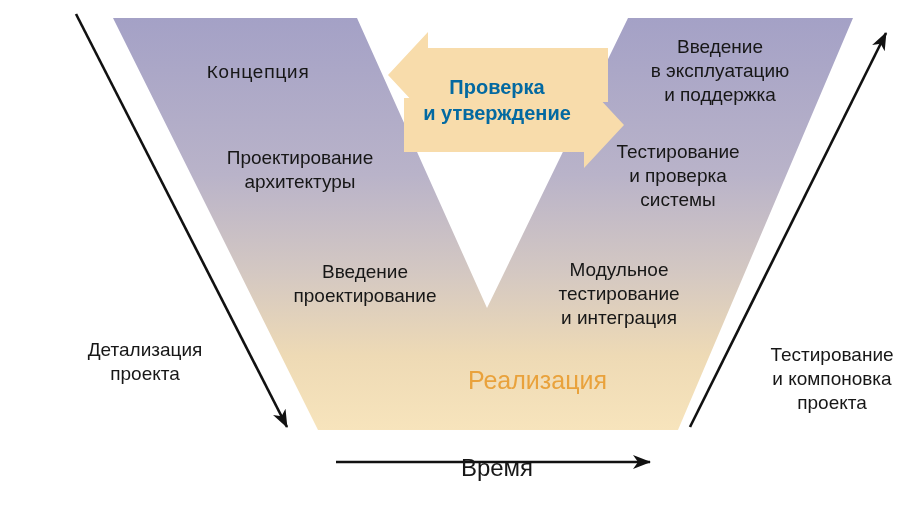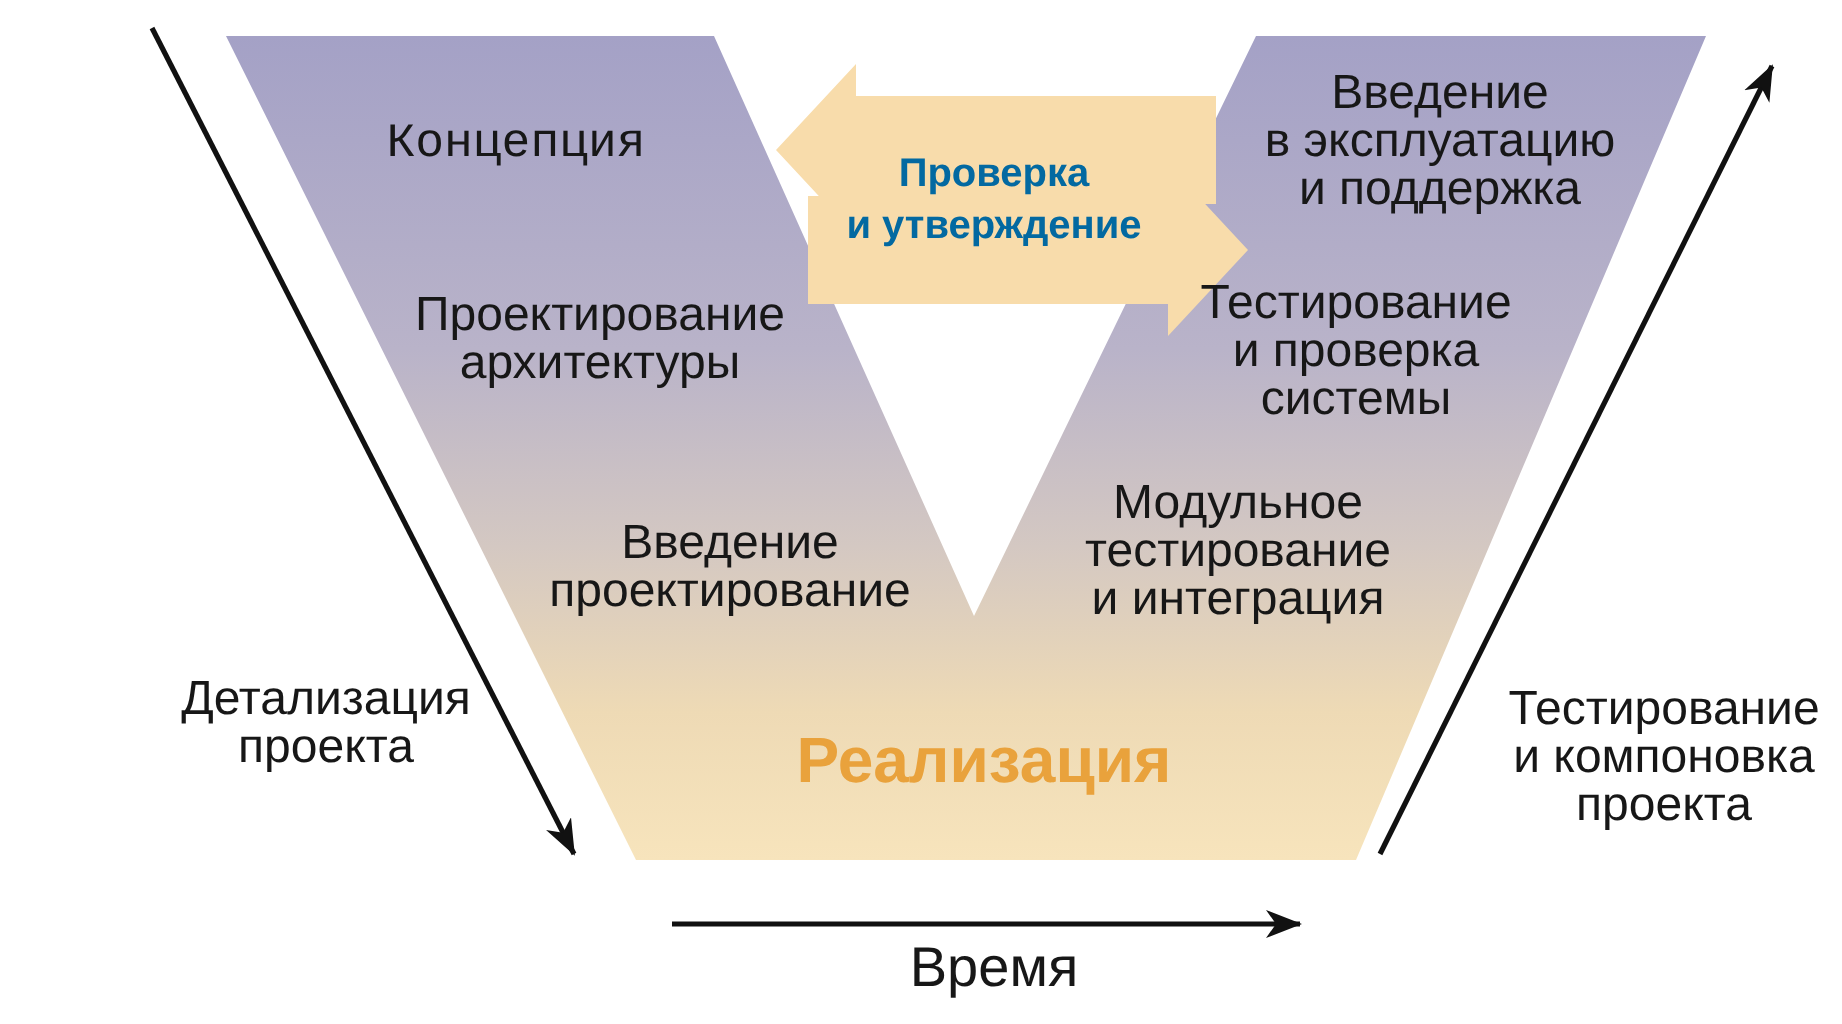--- a/index.html
+++ b/index.html
@@ -16,29 +16,30 @@
     overflow: hidden;
   }
   .canvas svg {
     position: absolute;
     left: 0;
     top: 0;
   }
   .label {
     position: absolute;
     color: #171717;
-    font-size: 24px;
+    font-size: 19px;
     line-height: 24px;
     text-align: center;
     white-space: pre-line;
   }
   .label.big {
-    font-size: 32px;
+    font-size: 25px;
     line-height: 34px;
-    font-weight: bold;
+    font-weight: normal;
+    text-align: right;
   }
   .label.verify {
     font-size: 20px;
     line-height: 26px;
     font-weight: bold;
   }
 </style>
 </head>
 <body>
 
@@ -69,33 +70,33 @@
   </svg>
 
   <div class="label" style="left:173px; top:61px;  width:170px;font-family:Liberation Mono, monospace;">Концепция</div>
   <div class="label" style="left:195px; top:146px; width:210px;">Проектирование
 архитектуры</div>
   <div class="label" style="left:260px; top:260px; width:210px;">Введение
 проектирование</div>
 
   <div class="label big" style="left: 377px; top: 363px; width: 230px; color: rgb(233, 162, 60);">Реализация</div>
 
-  <div class="label" style="left:529px; top:240px; width:180px;">Модульное
+  <div class="label" style="left:529px; top:258px; width:180px;">Модульное
 тестирование
 и интеграция</div>
   <div class="label" style="left:588px; top:140px; width:180px;">Тестирование
 и проверка
 системы</div>
   <div class="label" style="left:620px; top:35px;  width:200px;">Введение
 в эксплуатацию
 и поддержка</div>
 
   <div class="label verify" style="left: 397px; top: 74px; width: 200px; color: #0369a1;">Проверка
 и утверждение</div>
 
-  <div class="label" style="left:73px;  top:338px; width:180px;">Детализация
+  <div class="label" style="left:55px;  top:338px; width:180px;">Детализация
 проекта</div>
   <div class="label" style="left:748px; top:343px; width:168px;">Тестирование
 и компоновка
 проекта</div>
-  <div class="label" style="left:427px; top:472px; width:140px; font-size:28px;">Время</div>
+  <div class="label" style="left:427px; top:456px; width:140px; font-size:24px;">Время</div>
 
 </div>
 
 </body></html>

